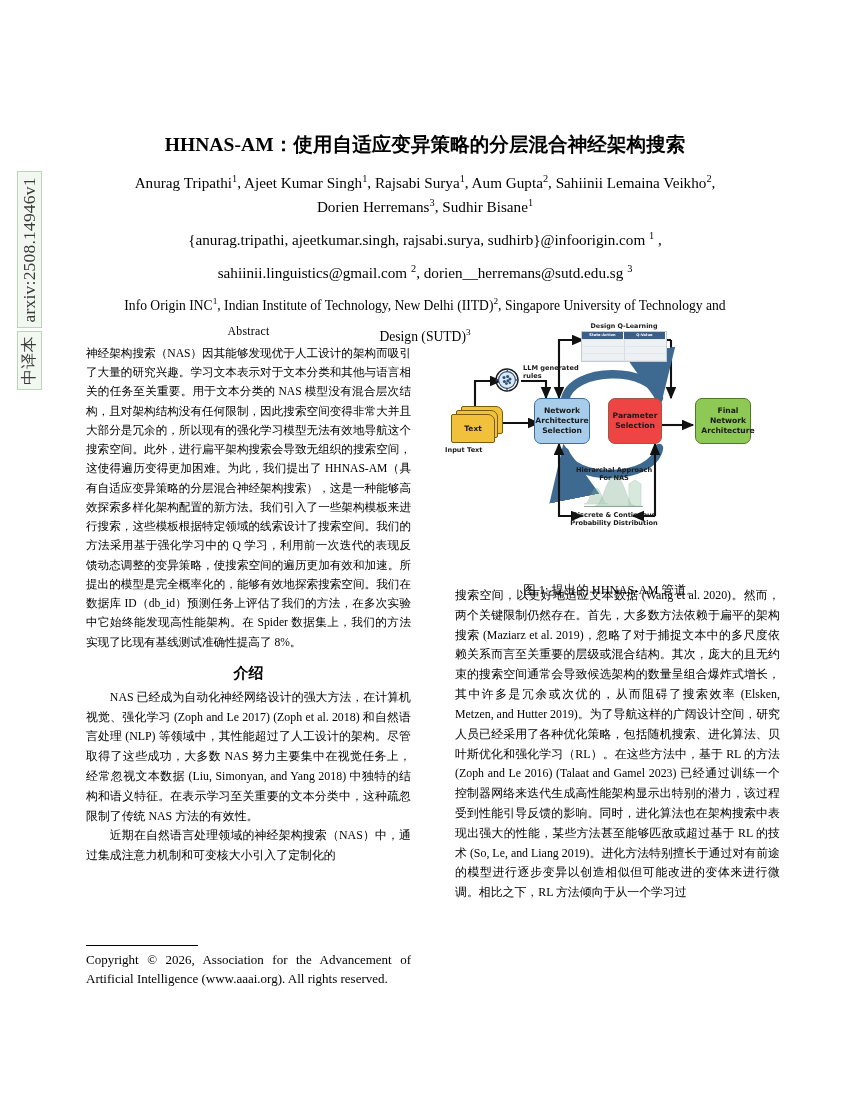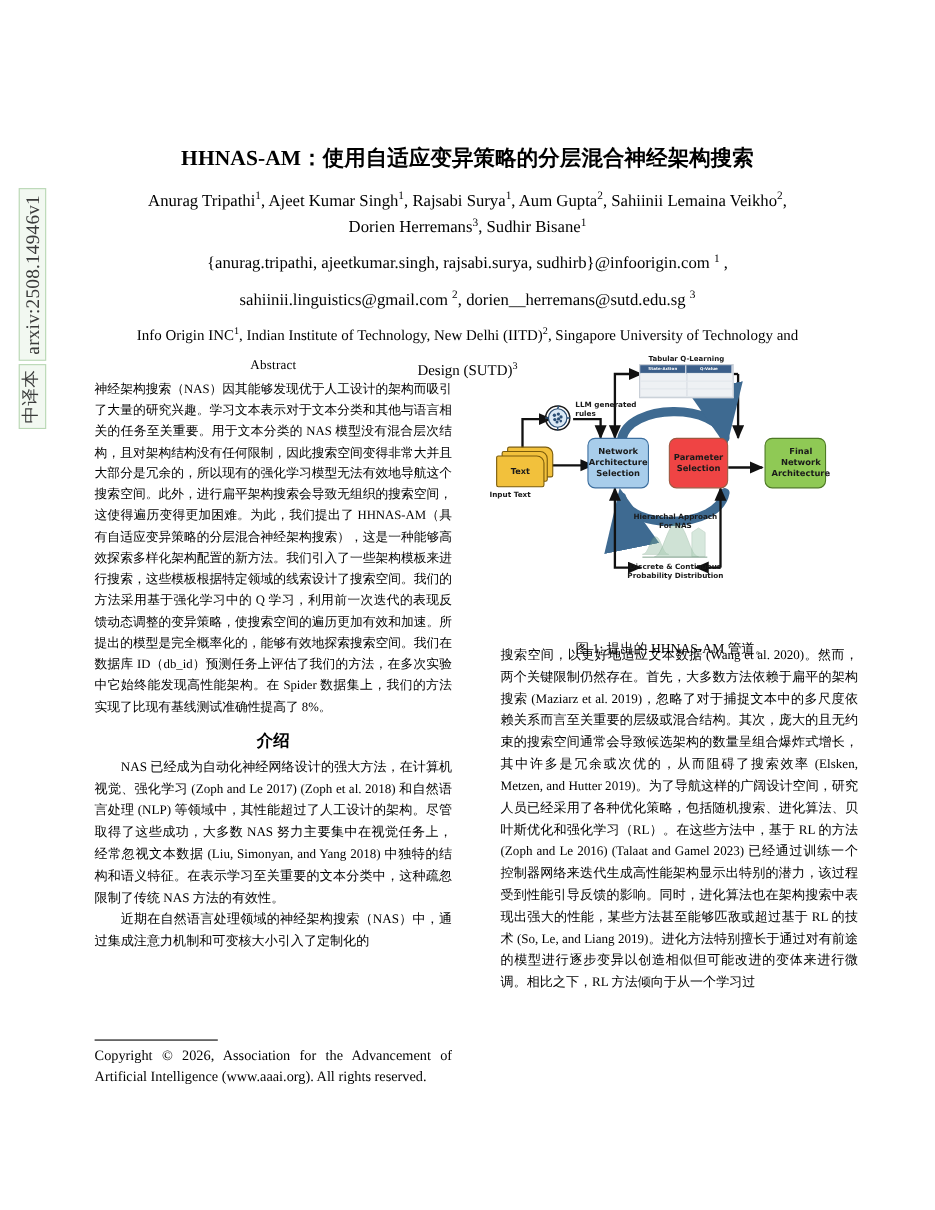--- a/index.html
+++ b/index.html
@@ -371,21 +371,21 @@
 
         <g opacity="0.72">
           <path d="M141,178 C147,178 148,162 153,162 C158,162 159,178 165,178 Z" fill="#7fae8e" opacity="0.5" stroke="#5b8e6c" stroke-width="0.7"></path>
           <path d="M152,180 C160,180 163,150 172,150 C181,150 184,180 192,180 Z" fill="#86b796" opacity="0.55" stroke="#5b8e6c" stroke-width="0.7"></path>
           <path d="M186,180 L186,158 L192,154 L198,158 L198,180 Z" fill="#8fc0a0" opacity="0.5" stroke="#5b8e6c" stroke-width="0.7"></path>
           <line x1="141" y1="180.5" x2="200" y2="180.5" stroke="#4f7d60" stroke-width="0.9"></line>
         </g>
       </svg>
 
       <div class="qtable" style="left:138px; top:-4px;">
-        <div class="qtable-title">Tabular Q-Learning</div>
+        <div class="qtable-title">Design Q-Learning</div>
         <div class="qtable-grid">
           <div class="row head">
             <div class="cell">State-Action</div>
             <div class="cell">Q-Value</div>
           </div>
           <div class="row">
               <div class="cell"></div>
               <div class="cell"></div>
             </div>
           <div class="row">

